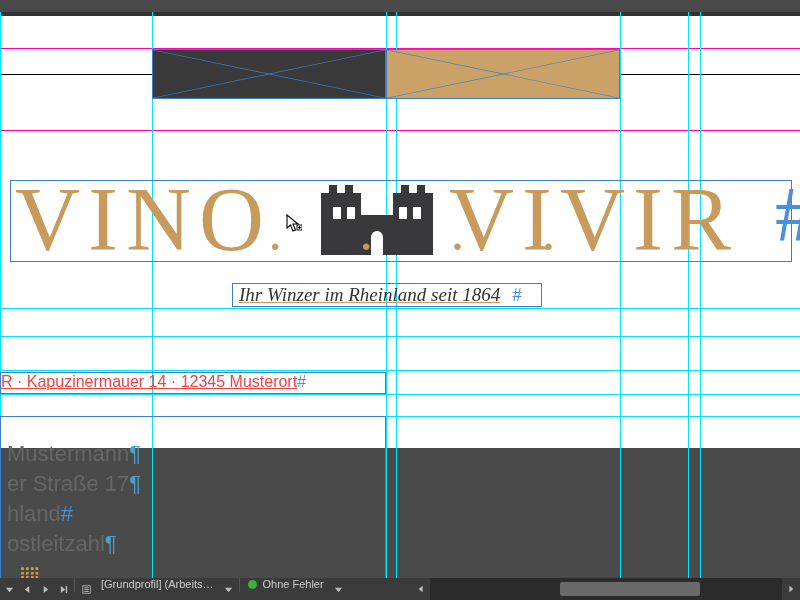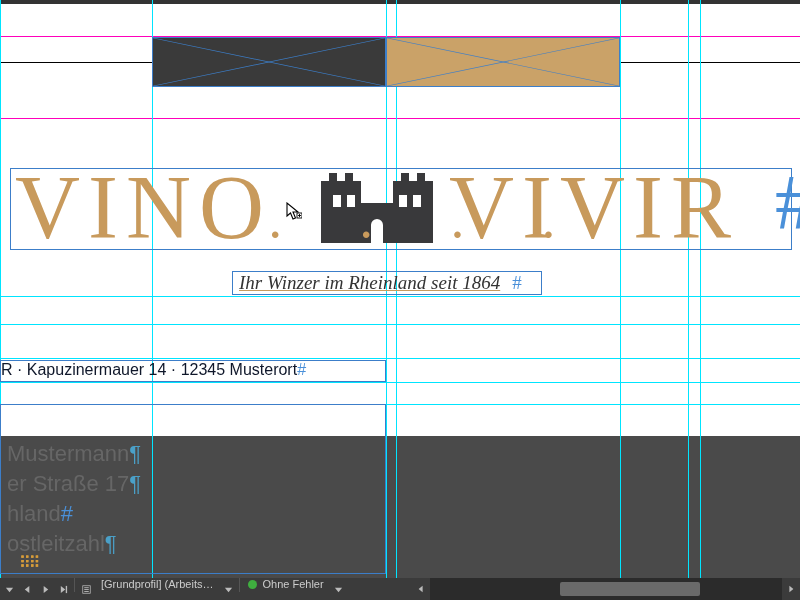--- a/index.html
+++ b/index.html
@@ -1,16 +1,16 @@
 <!DOCTYPE html>
 <html><head>
 <meta charset="utf-8">
 <style>
   html,body{margin:0;padding:0;width:800px;height:600px;overflow:hidden;background:#4a4a4a;font-family:sans-serif}
-  .stage{position:absolute;left:0;top:0;width:800px;height:436px;background:#fff}
+  .stage{position:absolute;left:0;top:12px;width:800px;height:436px;background:#fff}
   
   .top-edge{position:absolute;left:0;top:0;width:800px;height:4px;background:#333}
   
   .g-h{position:absolute;left:0;width:800px;height:0;border-top:1px solid #00e5ff}
   .g-v{position:absolute;top:0;height:578px;width:0;border-left:1px solid #00e5ff}
   .g-mag{position:absolute;left:0;width:800px;height:0;border-top:1px solid #ff00bb}
   
   .page-top{position:absolute;left:0;width:800px;height:0;border-top:1px solid #000}
   
   .hdr-block{position:absolute;height:50px}
@@ -22,21 +22,21 @@
   .logo-frame{position:absolute;border:1px solid #3c7ec9;box-sizing:border-box}
   .logo-word{position:absolute;font-family:"Times New Roman",serif;font-weight:400;font-size:90px;letter-spacing:8px;color:#c89a5c;white-space:nowrap;line-height:1}
   .hash{color:#4a90d9;font-weight:300}
   .dots-row{position:absolute;color:#c89a5c;font-size:24px;letter-spacing:38px}
   .tagline-frame{position:absolute;border:1px solid #3c7ec9;box-sizing:border-box;text-align:left}
   .tagline{font-style:italic;font-family:"Brush Script MT","Segoe Script",cursive;font-size:19px;color:#333;white-space:nowrap;padding:0 6px;text-decoration:underline;text-decoration-color:#c89a5c}
   
   .castle{position:absolute;fill:#39393b}
   
   .sender-frame{position:absolute;border:1px solid #3c7ec9;box-sizing:border-box}
-  .sender-text{font-size:16px;color:#0f172a;white-space:nowrap;}
+  .sender-text{font-size:16px;color:#ef4444;white-space:nowrap;text-decoration:underline}
   
   .addr-frame{position:absolute;border:1px solid #3c7ec9;box-sizing:border-box;padding:4px 6px;overflow:hidden}
   .addr-line{font-size:22px;color:#666;line-height:30px;white-space:nowrap}
   .pilcrow{color:#4aa0c8}
   .overset{position:absolute;color:#d69c3a;font-size:16px;letter-spacing:-2px;text-shadow:0 0 0 #d69c3a}
   
   .cursor{position:absolute;width:16px;height:18px;pointer-events:none}
   
   .statusbar{position:absolute;left:0;bottom:0;width:800px;height:22px;background:#3b3b3b;color:#ccc;font-size:11px;display:flex;align-items:flex-start}
   .sb-btn{width:18px;height:22px;display:flex;align-items:center;justify-content:center;color:#bbb;cursor:pointer}
@@ -113,21 +113,21 @@
 
   <div class="tagline-frame" style="left:232px;top:271px;width:310px;height:24px">
     <span class="tagline">Ihr Winzer im Rheinland seit 1864</span><span class="tagline hash" style="text-decoration:none;font-style:normal;color:#4a90d9">#</span>
   </div>
 
   <div class="sender-frame" style="left:0;top:360px;width:386px;height:22px">
     <span class="sender-text">R · Kapuzinermauer 14 · 12345 Musterort</span><span class="sender-text hash" style="text-decoration:none;color:#4a90d9">#</span>
   </div>
 
   <div class="addr-frame" style="left:0;top:404px;width:386px;height:170px">
-    <div class="addr-line" style="margin-top:30px"><span>Mustermann</span><span class="pilcrow">¶</span></div>
+    <div class="addr-line" style="margin-top:18px"><span>Mustermann</span><span class="pilcrow">¶</span></div>
     <div class="addr-line"><span>er Straße 17</span><span class="pilcrow">¶</span></div>
     <div class="addr-line"><span>hland</span><span class="hash" style="color:#4a90d9">#</span></div>
     <div class="addr-line"><span>ostleitzahl</span><span class="pilcrow">¶</span></div>
     <div class="overset" style="left:18px;top:148px">⠿⠿</div>
   </div>
 
   <svg class="cursor" style="left:286px;top:202px" viewBox="0 0 16 18">
     <path d="M1 1 L1 14 L4.5 11 L7 17 L9.5 16 L7 10 L12 10 Z" fill="#fff" stroke="#000" stroke-width="1.1"></path>
     <rect x="11" y="11" width="5" height="5" fill="#fff" stroke="#000" stroke-width="0.9"></rect>
     <line x1="12" y1="13.5" x2="15" y2="13.5" stroke="#000" stroke-width="0.9"></line>

